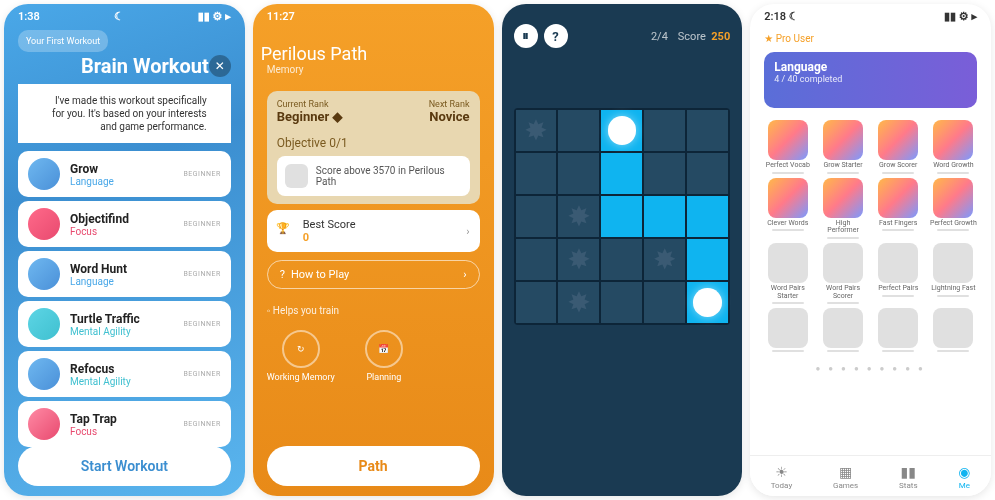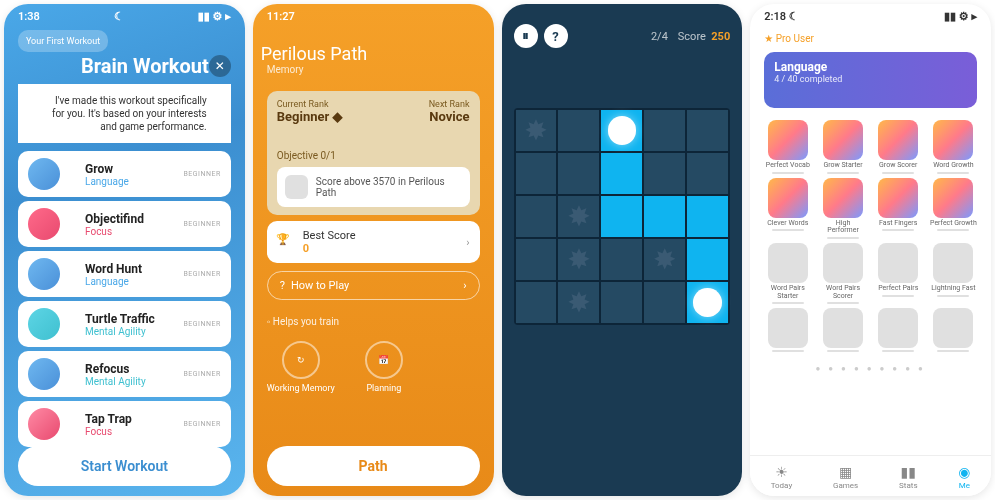--- a/index.html
+++ b/index.html
@@ -8,21 +8,21 @@
 
 
 .p1{background:linear-gradient(160deg,#4aa8e8 0%,#3b8ed0 35%,#5ab5ee 100%)}
 .p1 .status{display:flex;justify-content:space-between;padding:6px 14px;color:#fff;font-size:11px;font-weight:600}
 .p1 .tag{display:inline-block;background:rgba(255,255,255,.25);color:#fff;font-size:9px;padding:6px 8px;border-radius:10px;margin:0 14px}
 .p1 .hdr{display:flex;justify-content:flex-end;align-items:center;padding:2px 14px 6px}
 .p1 h1{color:#fff;font-size:20px;font-weight:700}
 .p1 .close{width:22px;height:22px;border-radius:50%;background:rgba(0,0,0,.3);color:#fff;display:flex;align-items:center;justify-content:center;font-size:12px}
 .p1 .card{background:#fff;margin:0 14px;border-radius:0;padding:10px 24px;font-size:10px;color:#333;text-align:right;line-height:1.3}
 .p1 .list{margin:8px 14px 0;display:flex;flex-direction:column;gap:4px}
-.p1 .item{background:#fff;border-radius:10px;padding:7px 10px;display:flex;align-items:center;gap:25px}
+.p1 .item{background:#fff;border-radius:10px;padding:7px 10px;display:flex;align-items:center;gap:10px}
 .p1 .ico{width:32px;height:32px;border-radius:50%;flex-shrink:0}
 .p1 .item-body{flex:1}
 .p1 .item-title{font-weight:700;font-size:12px;color:#222}
 .p1 .item-cat{font-size:10px}
 .p1 .badge{font-size:7px;color:#aaa;letter-spacing:.5px}
 .p1 .start{position:absolute;bottom:10px;left:14px;right:14px;background:#fff;border-radius:24px;padding:12px;text-align:center;font-weight:600;color:#3b8ed0;font-size:14px}
 .cat-lang{color:#4aa8e8}.cat-focus{color:#e84a6f}.cat-mental{color:#3fc0d0}
 .ico-blue{background:linear-gradient(135deg,#6fb8f0,#4a90d8)}
 .ico-red{background:linear-gradient(135deg,#ff6a8a,#e84a6f)}
 .ico-teal{background:linear-gradient(135deg,#5dd5e5,#3fc0d0)}
@@ -165,21 +165,21 @@
     <div class="rank">
       <div>
         <div>Current Rank</div>
         <div class="rank-val"><span>Beginner</span> ◆</div>
       </div>
       <div style="text-align:right">
         <div>Next Rank</div>
         <div class="rank-val">Novice</div>
       </div>
     </div>
-    <div style="margin-top:26px;font-size:10px"><span>Objective</span> <span>0/1</span></div>
+    <div style="margin-top:12px;font-size:12px"><span>Objective</span> <span>0/1</span></div>
     <div class="obj">
       <div class="obj-ico"></div>
       <span>Score above 3570 in Perilous Path</span>
     </div>
   </div>
   <div class="row">
     <span class="row-ico">🏆</span>
     <div>
       <div>Best Score</div>
       <div class="row-val">0</div>

